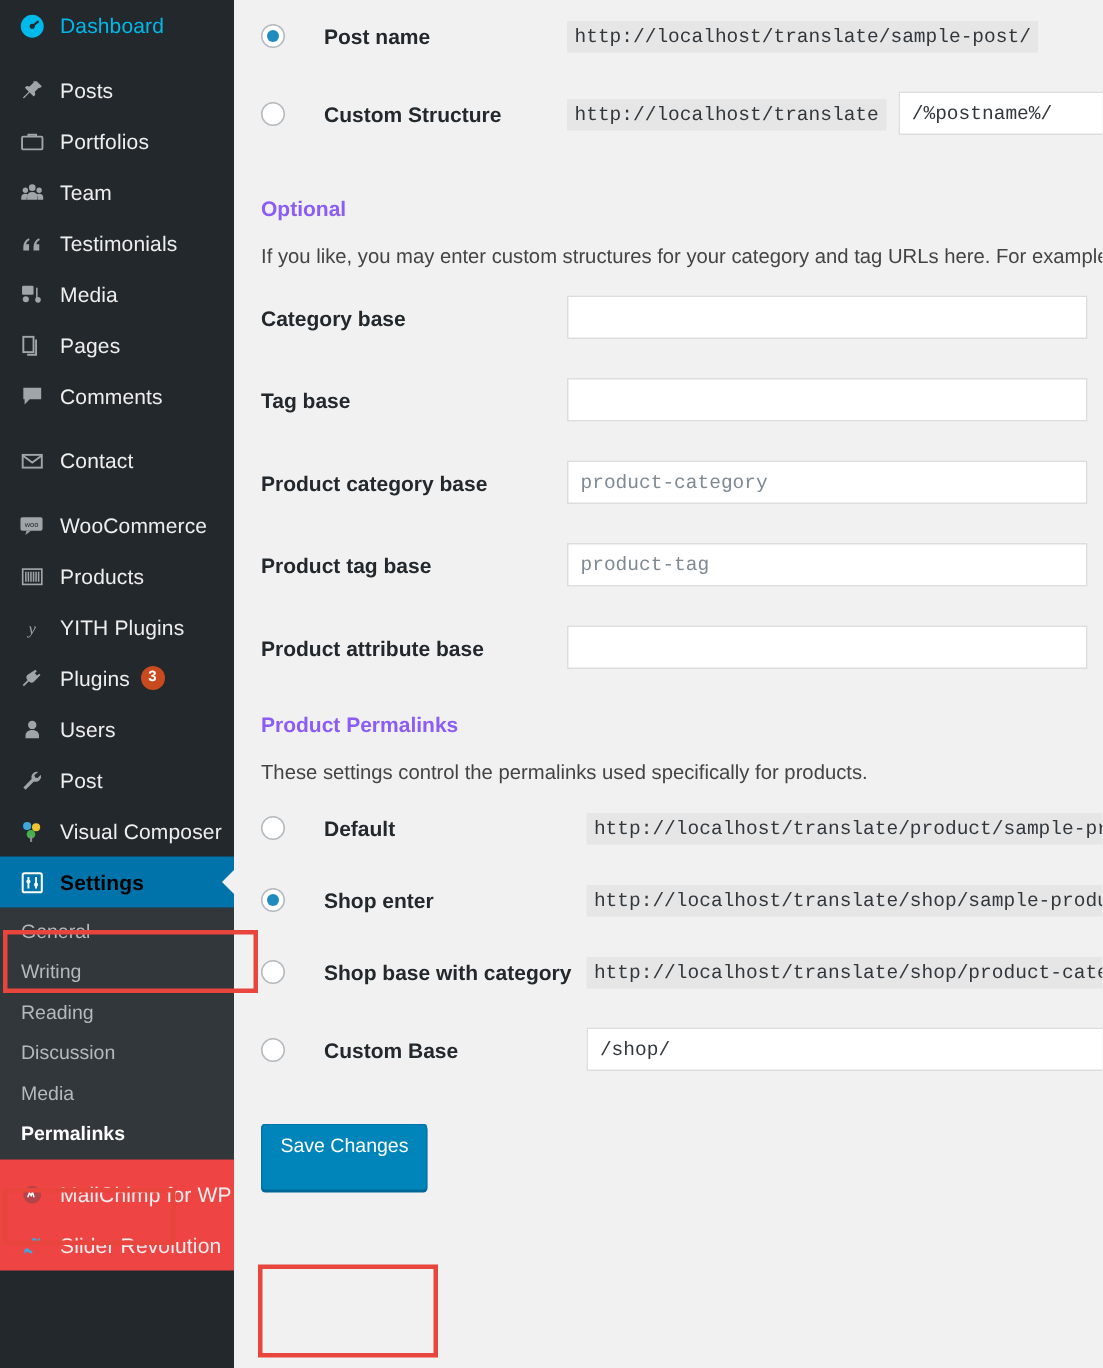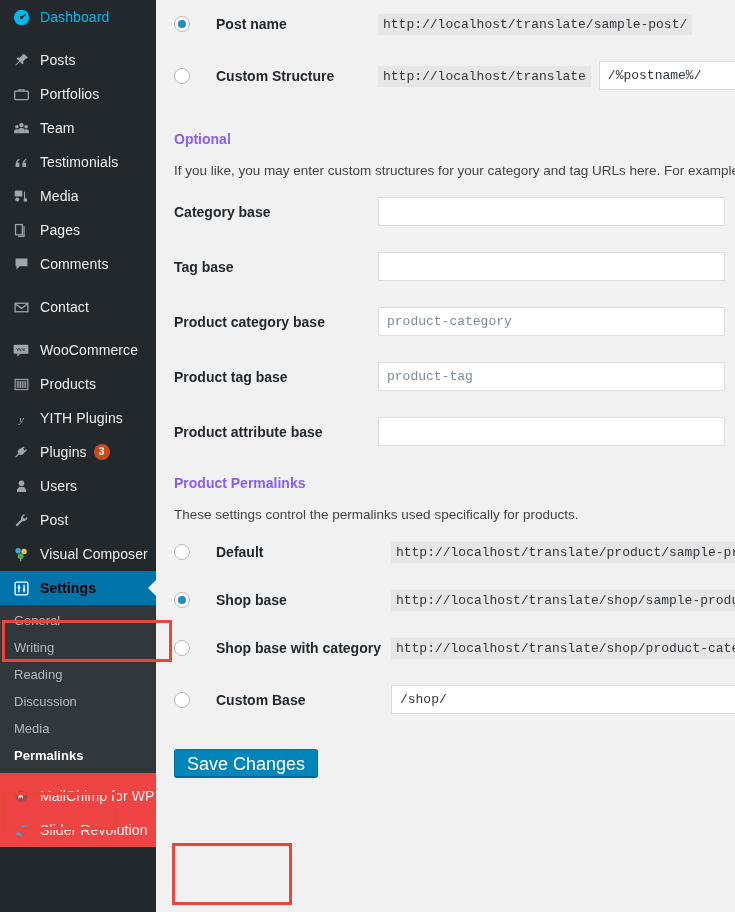--- a/index.html
+++ b/index.html
@@ -166,23 +166,23 @@
   .optional-block { margin-top: 18px; }
   .permalinks-block { margin-top: 6px; }
 
   .submit-row { padding: 22px 0 0 18px; }
   .button-primary {
     background: #0085ba;
     border: 1px solid #0073aa;
     border-bottom-color: #006799;
     box-shadow: 0 1px 0 #006799;
     color: #fff;
-    font-size: 18px;
+    font-size: 13px;
     font-weight: normal;
-    padding: 6px 12px 4px;
+    padding: 6px 12px 21px;
     border-radius: 3px;
     cursor: pointer;
     font-family: "Liberation Sans", sans-serif;
     line-height: 16px;
   }
 
   
   .anno {
     position: absolute;
     border: 3px solid #e8453c;
@@ -496,21 +496,21 @@
               </span>
             </th>
             <td>
               <code class="code">http://localhost/translate/product/sample-prod</code>
             </td>
           </tr>
           <tr>
             <th>
               <span class="radio-cell">
                 <span class="radio checked"></span>
-                <span class="radio-label">Shop base</span>
+                <span class="radio-label">Shop enter</span>
               </span>
             </th>
             <td>
               <code class="code">http://localhost/translate/shop/sample-product</code>
             </td>
           </tr>
           <tr>
             <th>
               <span class="radio-cell">
                 <span class="radio"></span>

